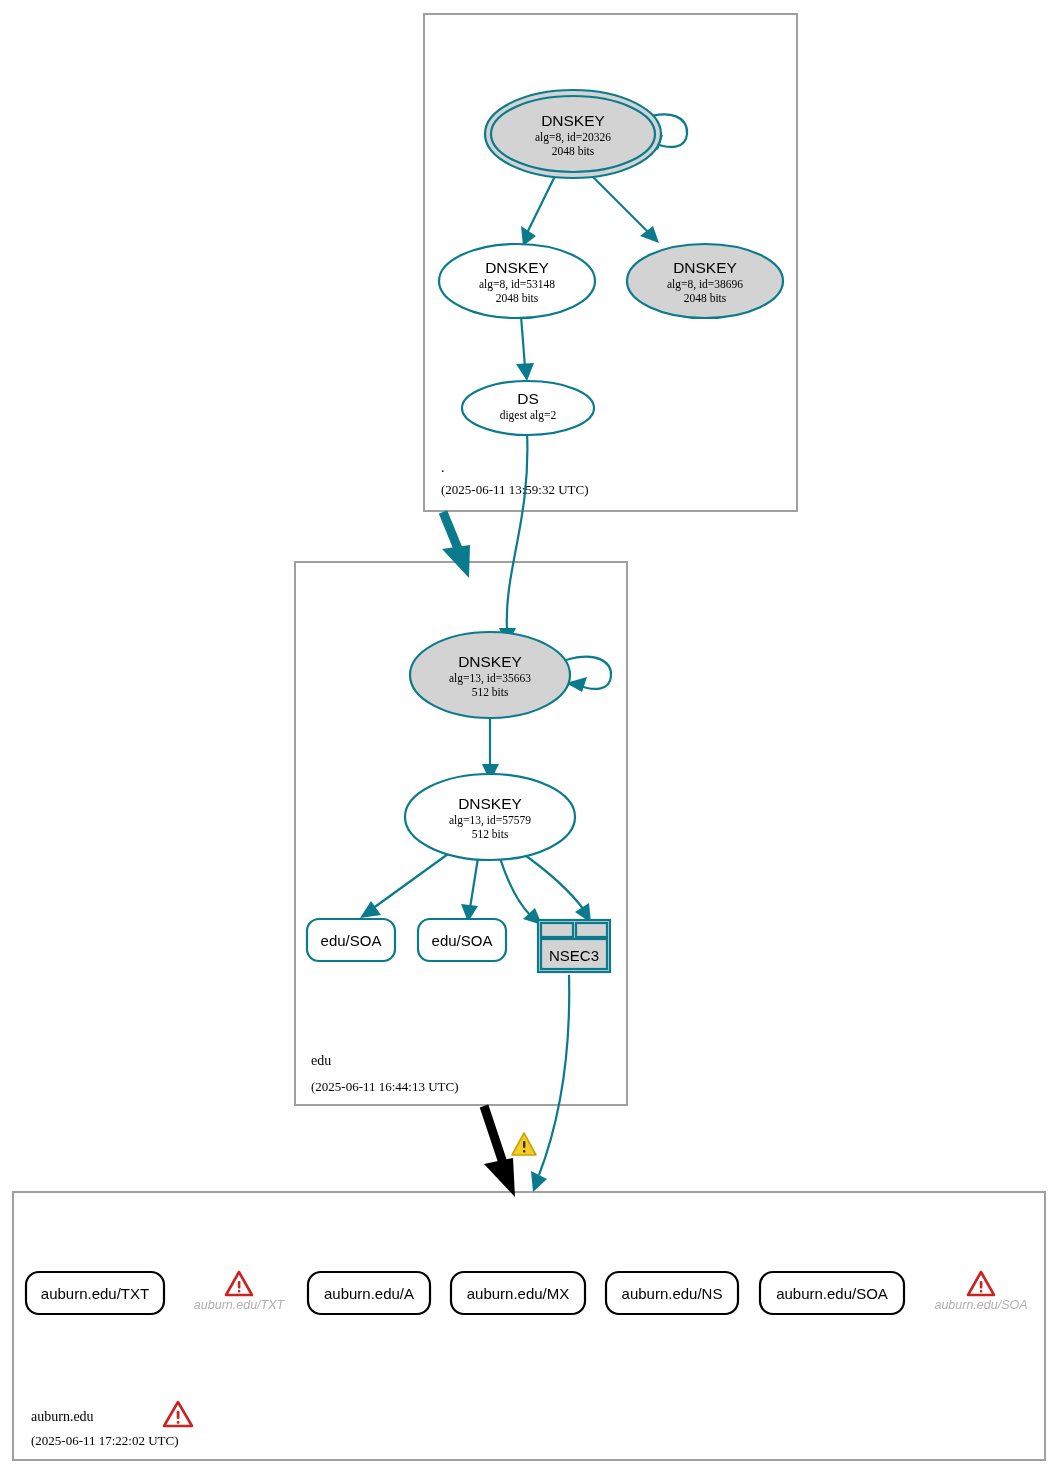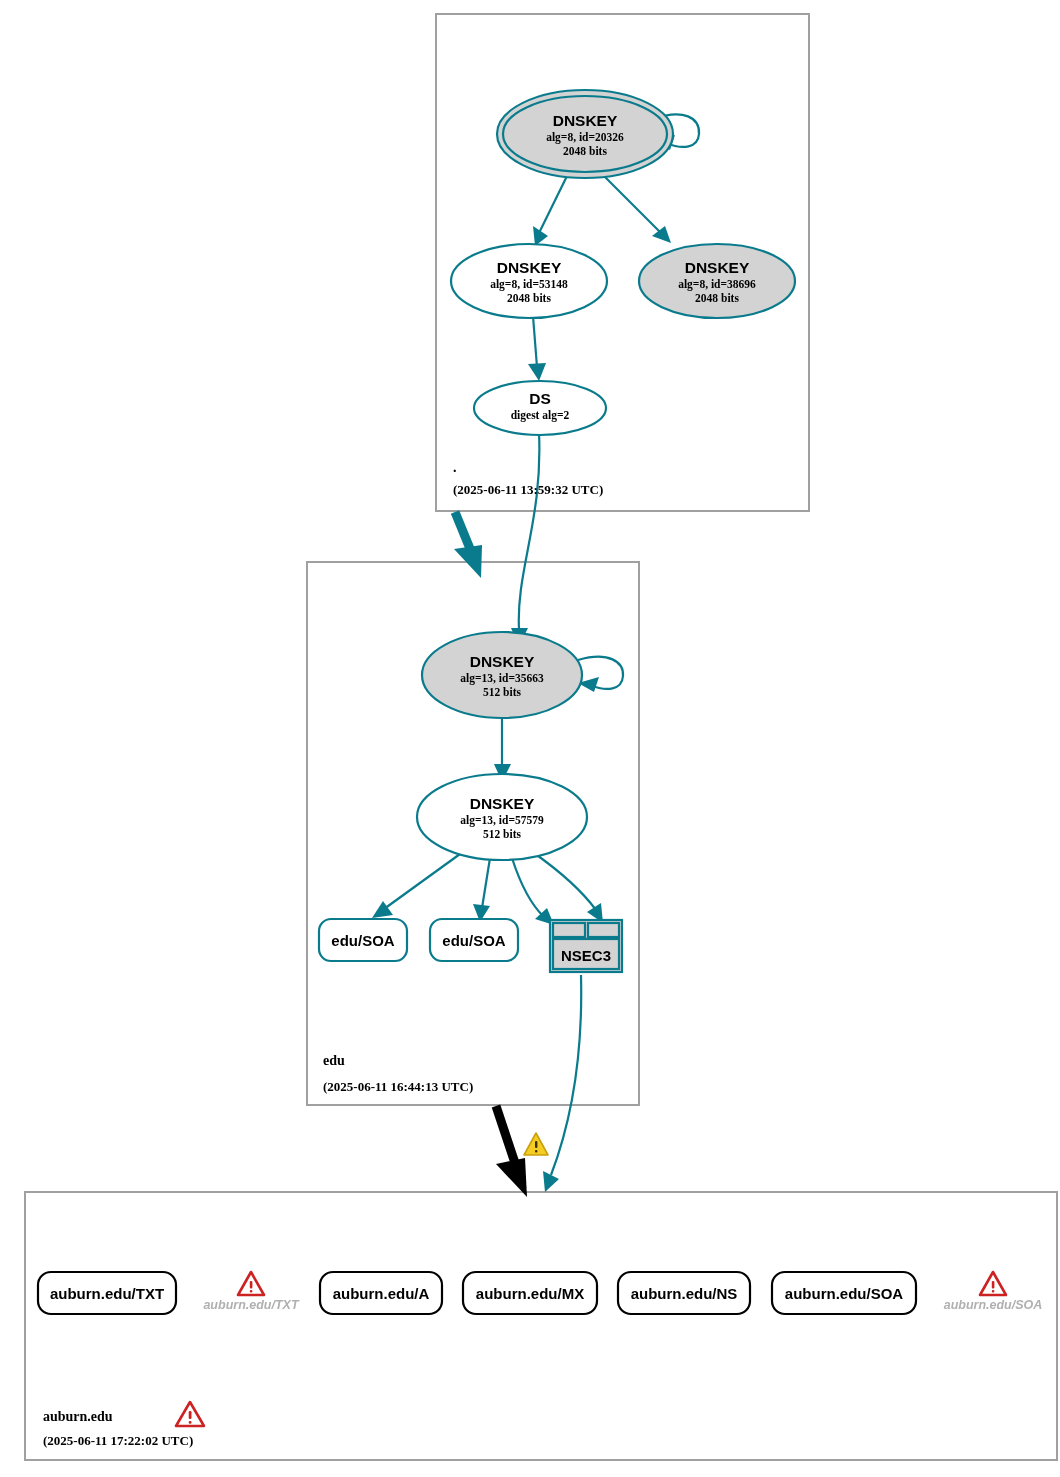--- a/index.html
+++ b/index.html
@@ -9,24 +9,23 @@
   }
   body {
     width: 1060px;
     height: 1477px;
     font-family: "Liberation Sans", sans-serif;
     position: relative;
     overflow: hidden;
   }
   #canvas {
     position: absolute;
-    left: 12px; top: 0;
+    left: 0; top: 0;
     width: 1020px;
     height: 1477px;
-    font-weight: bold;
   }
   svg { display: block; }
   .zone-box {
     fill: #ffffff;
     stroke: #a0a0a0;
     stroke-width: 2;
   }
   .node-ellipse {
     stroke: #0a7b8c;
     stroke-width: 2.2;

